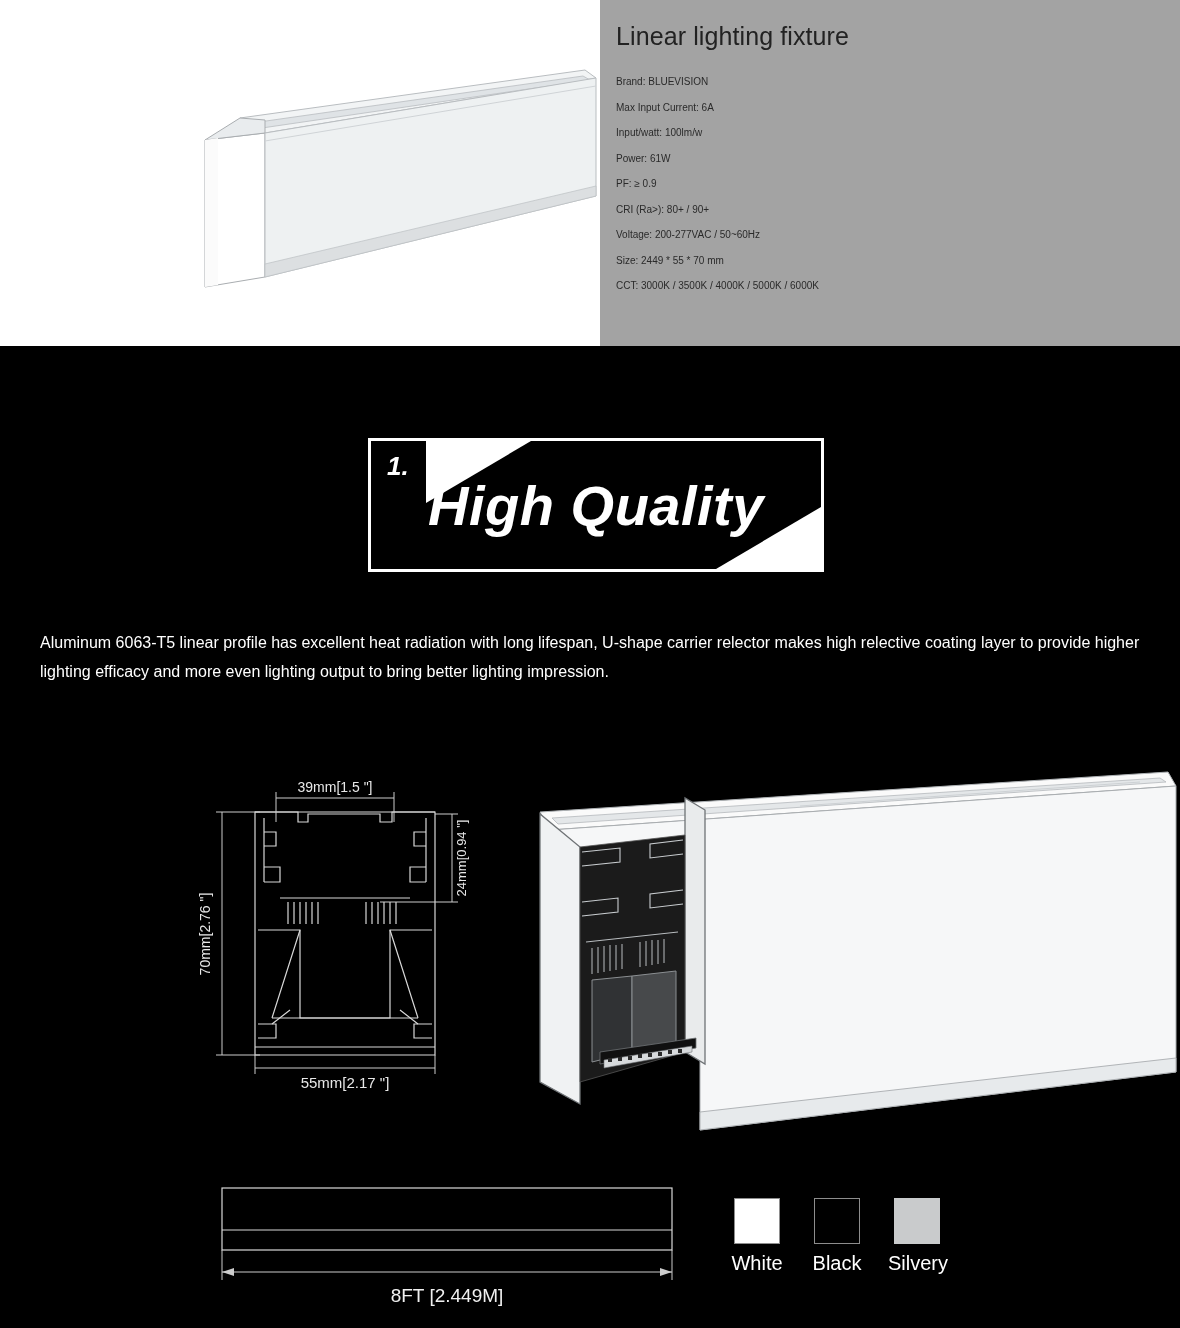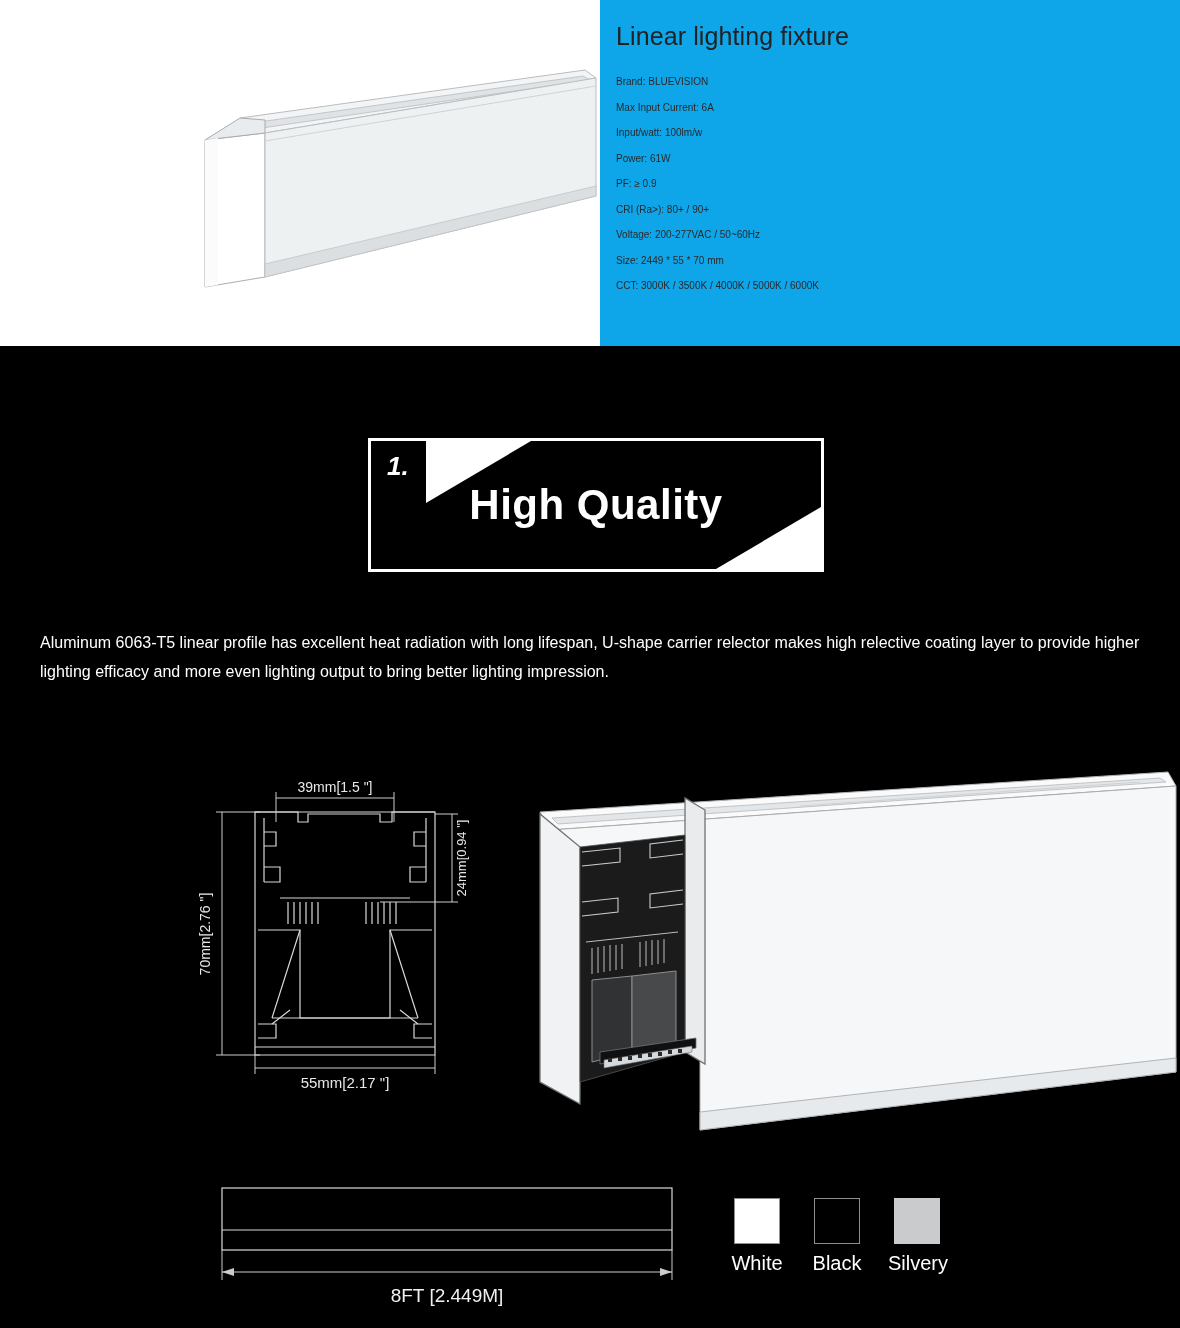--- a/index.html
+++ b/index.html
@@ -31,21 +31,21 @@
     position: absolute;
     left: 0;
     top: 0;
     width: 600px;
     height: 346px;
   }
 
   .top-right {
     width: 580px;
     height: 346px;
-    background: #0ea5e9;
+    background: #a3a3a3;
     padding: 22px 20px 0 16px;
   }
   .prod-title {
     font-size: 25px;
     color: #222;
     font-weight: normal;
     margin: 0 0 18px 0;
     letter-spacing: 0.1px;
   }
   .spec {
@@ -99,22 +99,23 @@
     border-top: 62px solid transparent;
   }
   .banner .bq {
     position: absolute;
     left: 0; top: 0;
     width: 100%; height: 100%;
     display: flex;
     align-items: center;
     justify-content: center;
     color: #fff;
-    font-size: 42px;
+    font-size: 56px;
     font-weight: bold;
+    font-style: italic;
     letter-spacing: 0.5px;
     z-index: 2;
   }
   .desc {
     position: absolute;
     left: 40px;
     top: 282px;
     width: 1105px;
     color: #fff;
     font-size: 16px;

